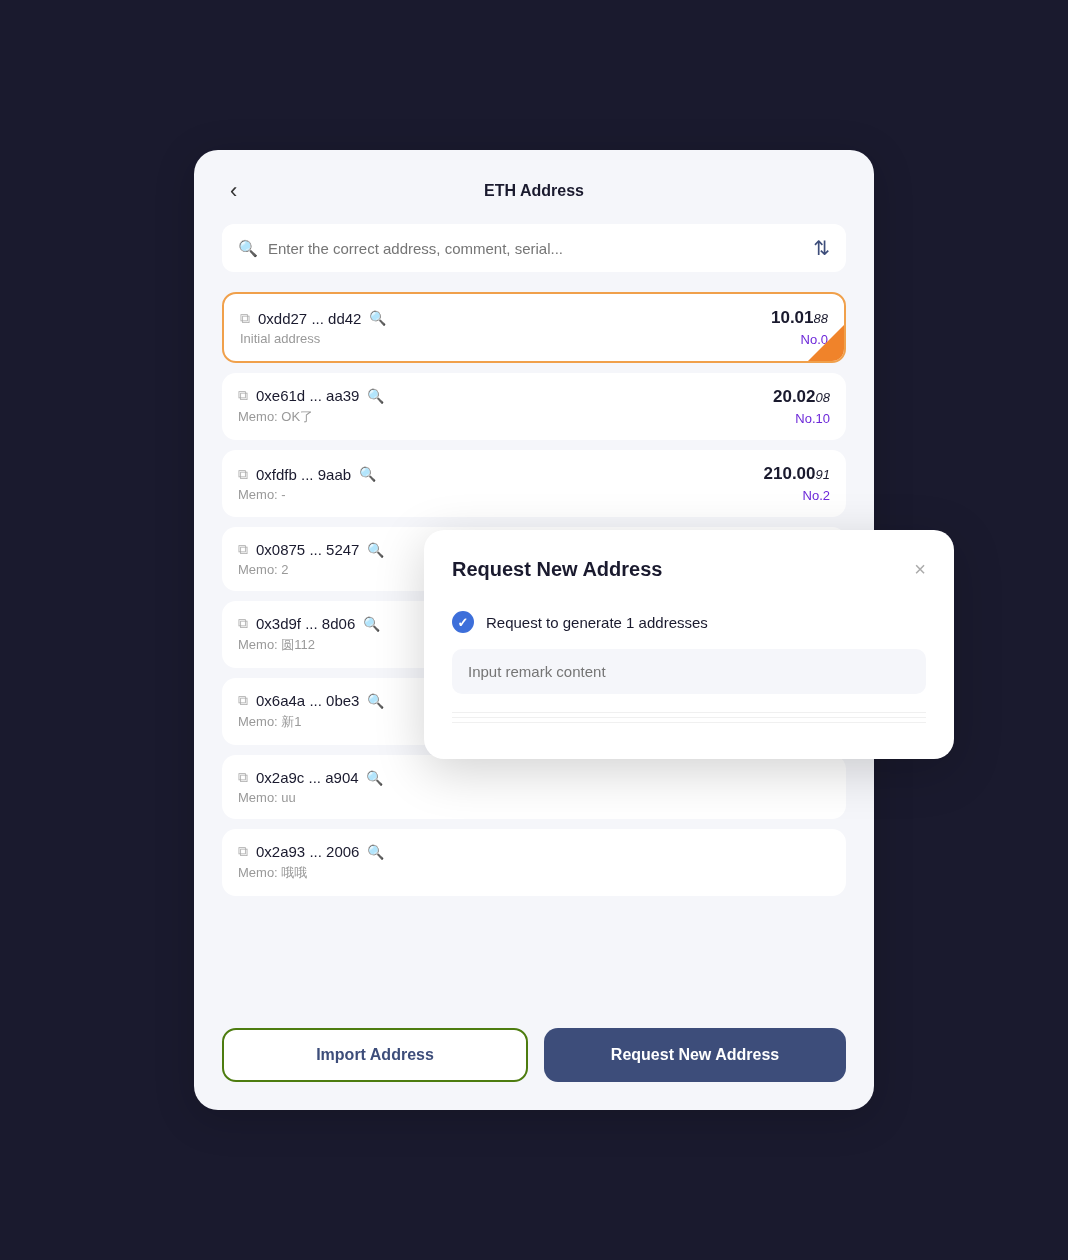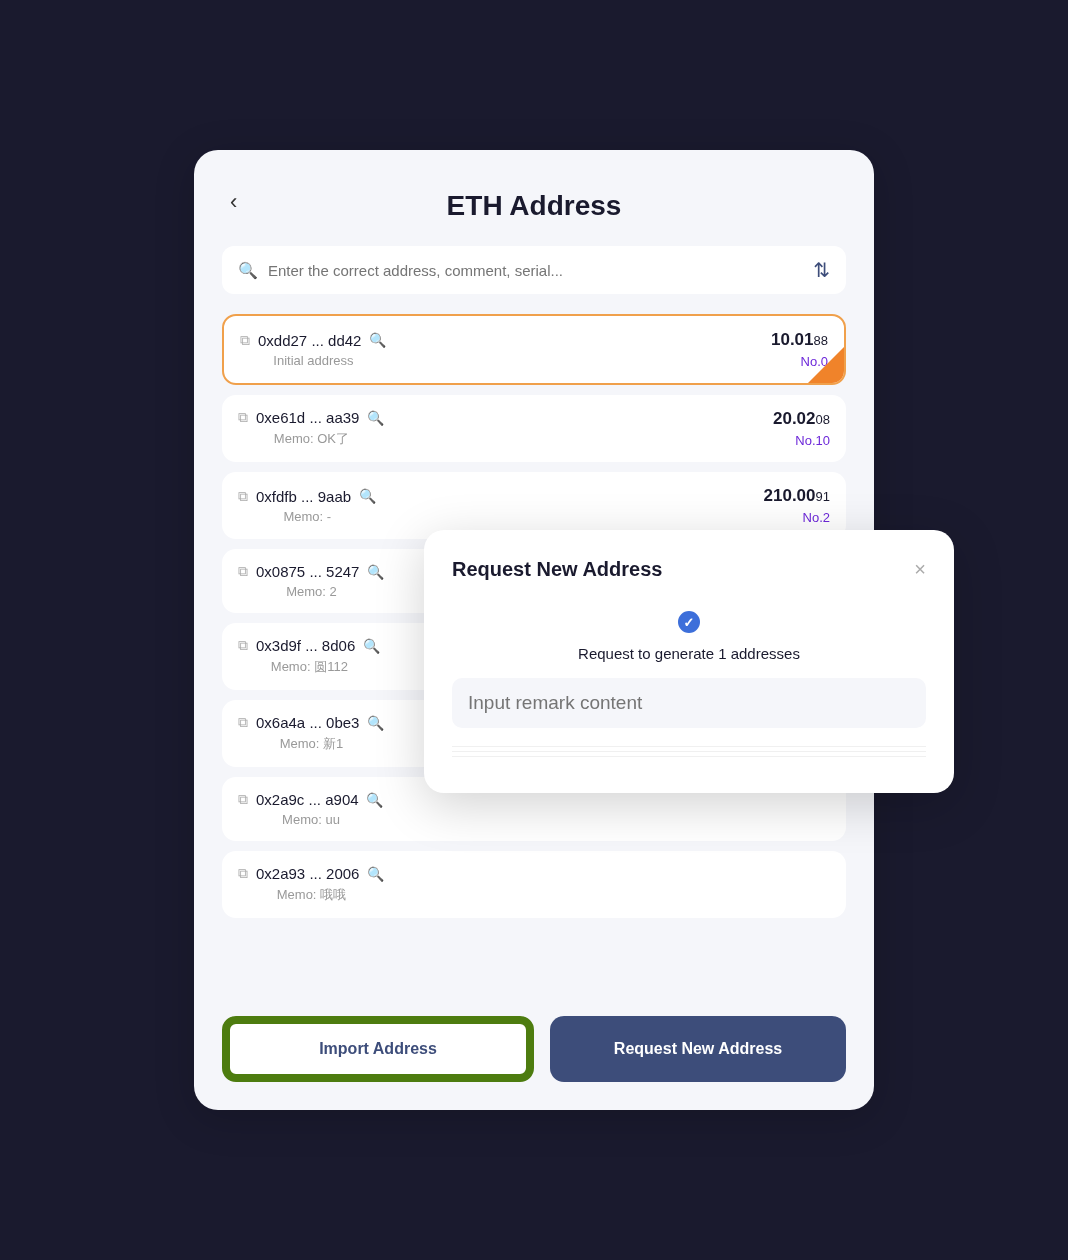--- a/index.html
+++ b/index.html
@@ -36,24 +36,23 @@
       position: absolute;
       left: 0;
       background: none;
       border: none;
       font-size: 22px;
       color: #333;
       cursor: pointer;
       padding: 4px 8px;
     }
     .header-title {
-      font-size: 28px;
+      font-size: 16px;
       font-weight: 600;
       color: #1a1a2e;
-      margin-top: 8px;
     }
     .search-bar {
       display: flex;
       align-items: center;
       background: #fff;
       border-radius: 12px;
       padding: 12px 16px;
       margin-bottom: 20px;
       gap: 10px;
     }
@@ -121,51 +120,51 @@
     }
     .search-addr-icon {
       color: #aaa;
       font-size: 14px;
       cursor: pointer;
     }
     .item-memo {
       font-size: 13px;
       color: #999;
       margin-top: 4px;
-      text-align: center;
     }
     .item-right {
       text-align: right;
     }
     .item-amount {
       font-size: 17px;
       font-weight: 700;
       color: #1a1a2e;
     }
     .item-amount span.small {
       font-size: 13px;
       font-weight: 400;
+      font-style: italic;
     }
     .item-no {
       font-size: 13px;
       color: #6d28d9;
       margin-top: 4px;
     }
     .bottom-actions {
       position: absolute;
       bottom: 28px;
       left: 28px;
       right: 28px;
       display: flex;
       gap: 16px;
     }
     .btn-import {
       flex: 1;
       background: #fff;
-      border: 8px solid #4d7c0f;
+      border: 2px solid #4d7c0f;
       border-radius: 14px;
       padding: 16px;
       font-size: 16px;
       font-weight: 600;
       color: #3d4d7a;
       cursor: pointer;
     }
     .btn-request {
       flex: 1;
       background: #3d4d7a;
@@ -212,21 +211,20 @@
       cursor: pointer;
     }
     .radio-option {
       display: flex;
       align-items: center;
       gap: 12px;
       padding: 8px 0;
       font-size: 15px;
       color: #1a1a2e;
       cursor: pointer;
-      flex-direction: column;
     }
     .radio-circle {
       width: 22px;
       height: 22px;
       border-radius: 50%;
       border: 2px solid #ddd;
       display: flex;
       align-items: center;
       justify-content: center;
       flex-shrink: 0;
@@ -240,21 +238,21 @@
       color: #fff;
       font-size: 13px;
       font-weight: 700;
     }
     .remark-input {
       width: 100%;
       border: none;
       background: #f5f6fa;
       border-radius: 10px;
       padding: 14px 16px;
-      font-size: 19px;
+      font-size: 15px;
       color: #14532d;
       outline: none;
       margin: 8px 0 14px;
     }
     .divider {
       height: 1px;
       background: #f0f0f0;
       margin: 4px 0;
     }
   </style>

